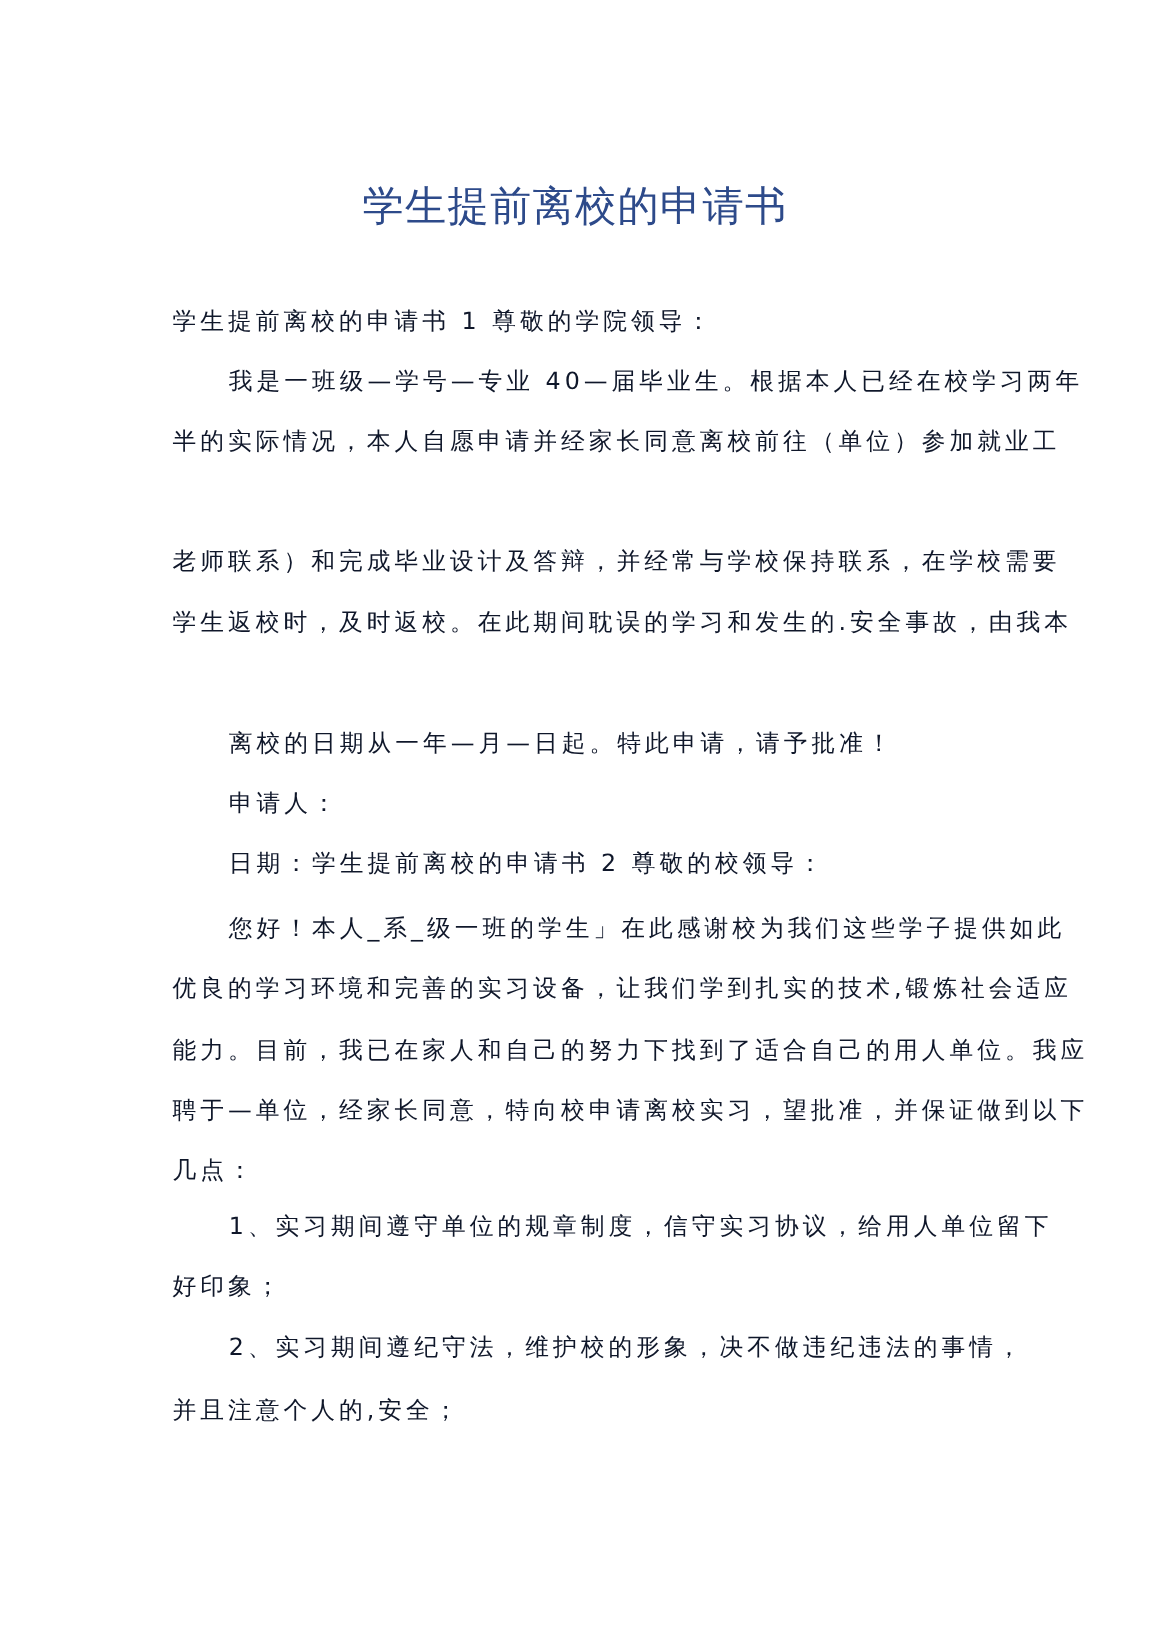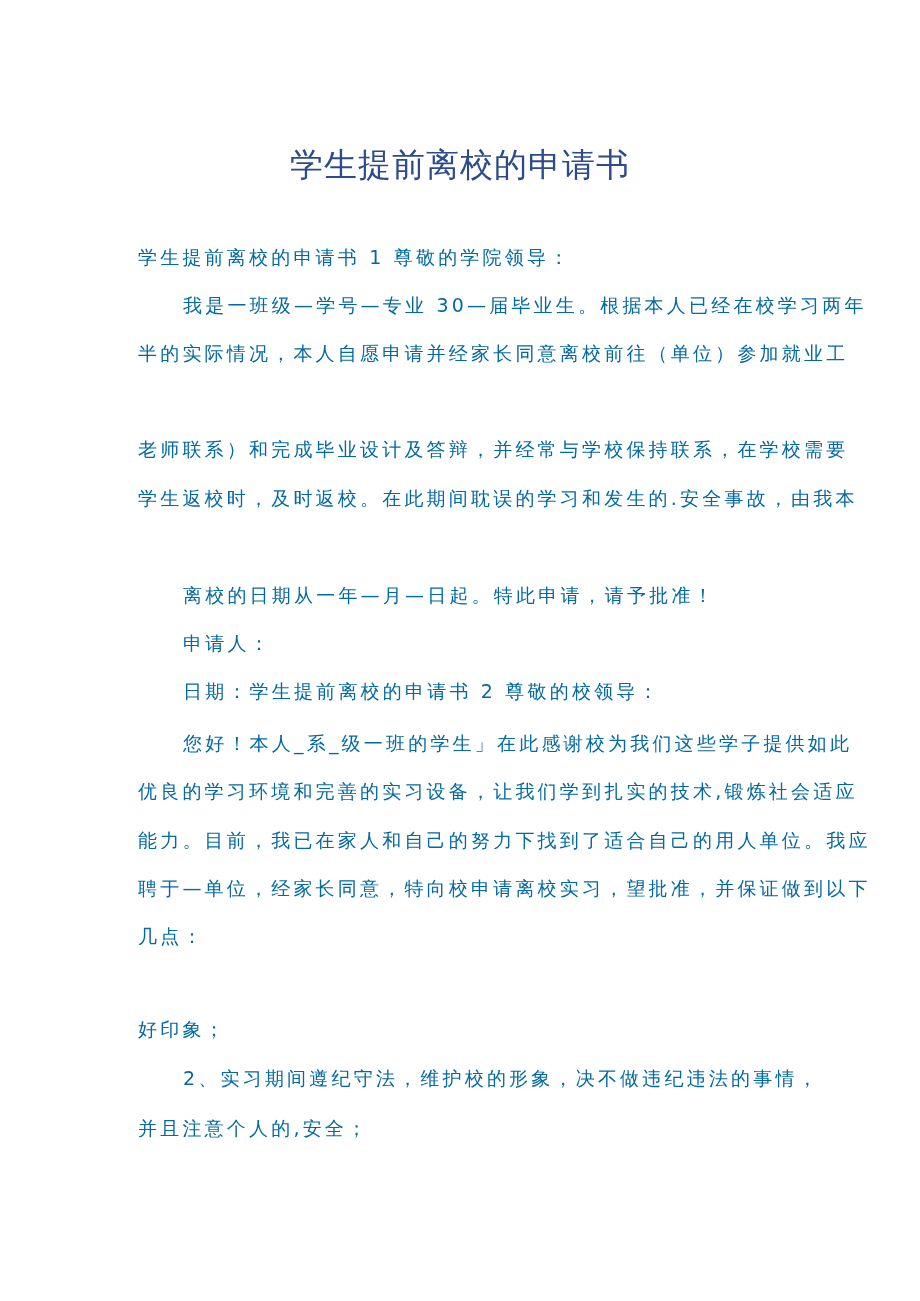--- a/index.html
+++ b/index.html
@@ -33,39 +33,40 @@
       letter-spacing: 1px;
       line-height: 50px;
     }
     .line {
       position: absolute;
       left: 138px;
       font-size: 19px;
       line-height: 30px;
       white-space: nowrap;
       letter-spacing: 3.2px;
-      color: #0369a1;
+      color: #0f172a;
     }
     .indent { left: 183px; }
   </style>
 </head>
 <body>
 
 <div class="page">
   <div class="title">学生提前离校的申请书</div>
 
   <div class="line" style="top:242px">学生提前离校的申请书 1 尊敬的学院领导：</div>
-  <div class="line indent" style="top:290px">我是一班级—学号—专业 30—届毕业生。根据本人已经在校学习两年</div>
+  <div class="line indent" style="top:290px">我是一班级—学号—专业 40—届毕业生。根据本人已经在校学习两年</div>
   <div class="line" style="top:338px">半的实际情况，本人自愿申请并经家长同意离校前往（单位）参加就业工</div>
   <div class="line" style="top:434px">老师联系）和完成毕业设计及答辩，并经常与学校保持联系，在学校需要</div>
   <div class="line" style="top:483px">学生返校时，及时返校。在此期间耽误的学习和发生的.安全事故，由我本</div>
   <div class="line indent" style="top:580px">离校的日期从一年—月—日起。特此申请，请予批准！</div>
   <div class="line indent" style="top:628px">申请人：</div>
   <div class="line indent" style="top:676px">日期：学生提前离校的申请书 2 尊敬的校领导：</div>
   <div class="line indent" style="top:728px">您好！本人_系_级一班的学生」在此感谢校为我们这些学子提供如此</div>
   <div class="line" style="top:776px">优良的学习环境和完善的实习设备，让我们学到扎实的技术,锻炼社会适应</div>
   <div class="line" style="top:825px">能力。目前，我已在家人和自己的努力下找到了适合自己的用人单位。我应</div>
   <div class="line" style="top:873px">聘于—单位，经家长同意，特向校申请离校实习，望批准，并保证做到以下</div>
   <div class="line" style="top:921px">几点：</div>
+  <div class="line indent" style="top:966px">1、实习期间遵守单位的规章制度，信守实习协议，给用人单位留下</div>
   <div class="line" style="top:1014px">好印象；</div>
   <div class="line indent" style="top:1063px">2、实习期间遵纪守法，维护校的形象，决不做违纪违法的事情，</div>
   <div class="line" style="top:1113px">并且注意个人的,安全；</div>
 </div>
 
 </body></html>

